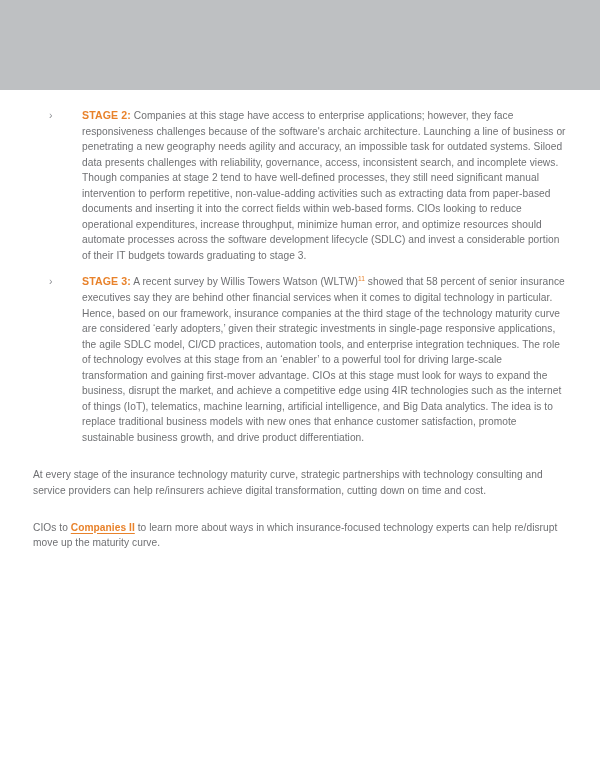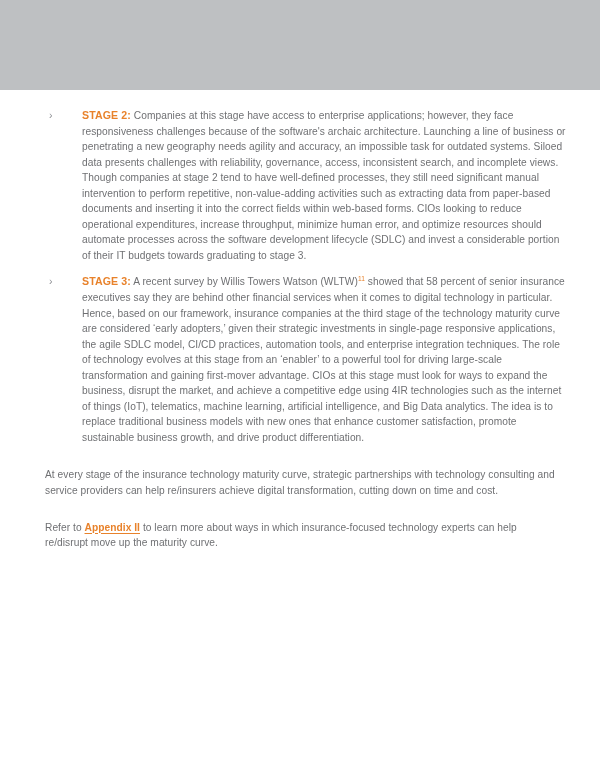--- a/index.html
+++ b/index.html
@@ -82,21 +82,21 @@
     line-height: 0;
     letter-spacing: 0.02em;
   }
 
   
   .para {
     font-size: 10.2px;
     line-height: 15.55px;
     color: #6f7073;
     letter-spacing: 0.005em;
-    margin: 12px;
+    margin: 0;
   }
 
   .para.first-closing {
     margin-top: 22px;
   }
 
   .para.second-closing {
     margin-top: 21px;
   }
 
@@ -128,16 +128,16 @@
       <div class="stage-body"><span class="stage-label">STAGE 2:</span><span> Companies at this stage have access to enterprise applications; however, they face responsiveness challenges because of the software's archaic architecture. Launching a line of business or penetrating a new geography needs agility and accuracy, an impossible task for outdated systems. Siloed data presents challenges with reliability, governance, access, inconsistent search, and incomplete views. Though companies at stage 2 tend to have well-defined processes, they still need significant manual intervention to perform repetitive, non-value-adding activities such as extracting data from paper-based documents and inserting it into the correct fields within web-based forms. CIOs looking to reduce operational expenditures, increase throughput, minimize human error, and optimize resources should automate processes across the software development lifecycle (SDLC) and invest a considerable portion of their IT budgets towards graduating to stage 3.</span></div>
     </div>
 
     <div class="bullet-item">
       <span class="bullet-marker">›</span>
       <div class="stage-body"><span class="stage-label">STAGE 3:</span><span> A recent survey by Willis Towers Watson (WLTW)</span><span class="fn-ref">11</span><span> showed that 58 percent of senior insurance executives say they are behind other financial services when it comes to digital technology in particular. Hence, based on our framework, insurance companies at the third stage of the technology maturity curve are considered ‘early adopters,’ given their strategic investments in single-page responsive applications, the agile SDLC model, CI/CD practices, automation tools, and enterprise integration techniques. The role of technology evolves at this stage from an ‘enabler’ to a powerful tool for driving large-scale transformation and gaining first-mover advantage. CIOs at this stage must look for ways to expand the business, disrupt the market, and achieve a competitive edge using 4IR technologies such as the internet of things (IoT), telematics, machine learning, artificial intelligence, and Big Data analytics. The idea is to replace traditional business models with new ones that enhance customer satisfaction, promote sustainable business growth, and drive product differentiation.</span></div>
     </div>
 
     <p class="para first-closing">At every stage of the insurance technology maturity curve, strategic partnerships with technology consulting and service providers can help re/insurers achieve digital transformation, cutting down on time and cost.</p>
 
-    <p class="para second-closing"><span>Refer to </span><span class="link-appendix">Appendix II</span><span> to learn more about ways in which insurance-focused technology experts can help re/disrupt move up the maturity curve.</span></p>
+    <p class="para second-closing"><span>CIOs to </span><span class="link-appendix">Companies II</span><span> to learn more about ways in which insurance-focused technology experts can help re/disrupt move up the maturity curve.</span></p>
 
   </div>
 </div>
 
 </body></html>

